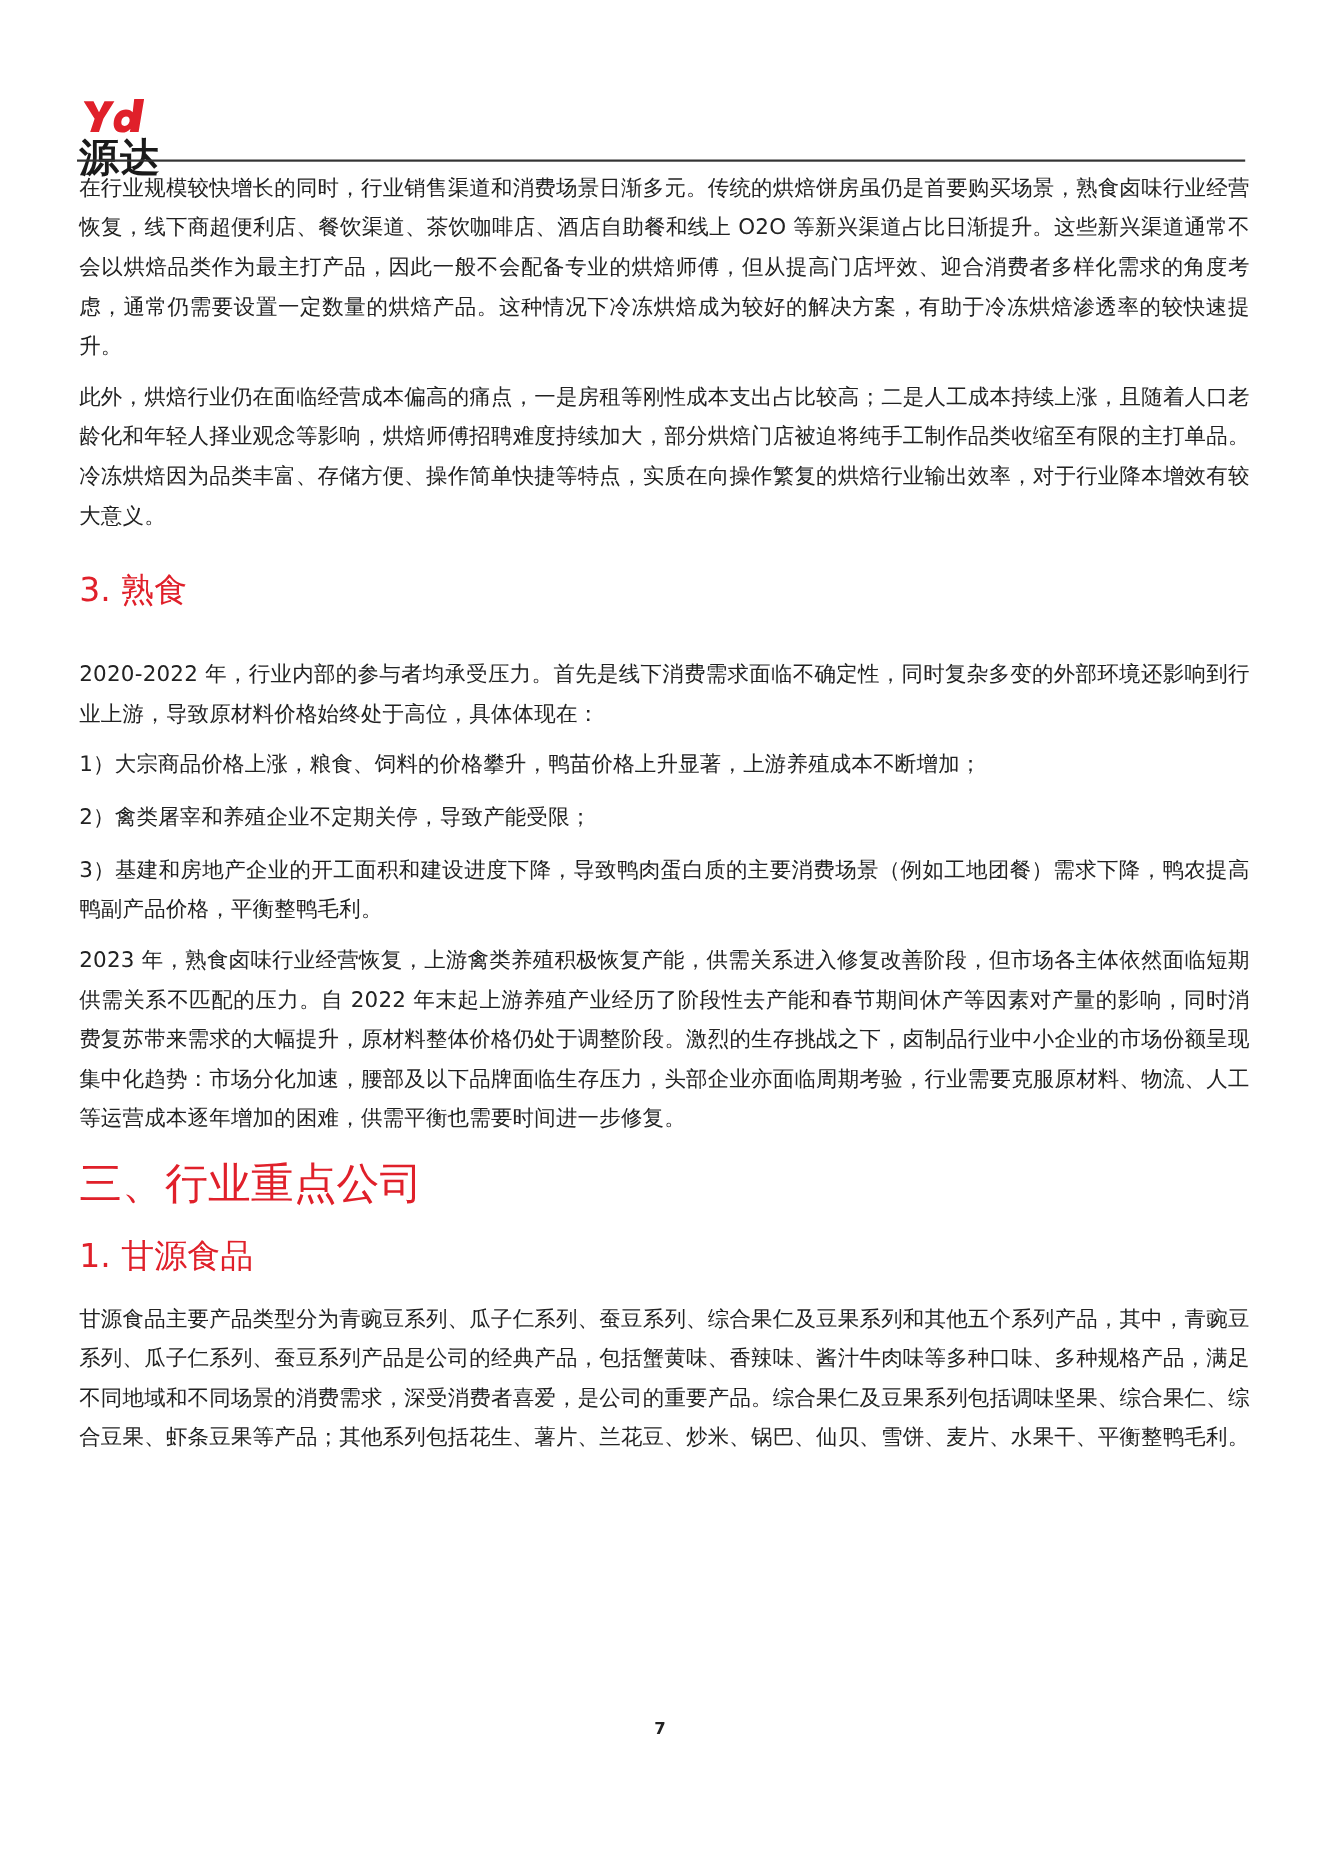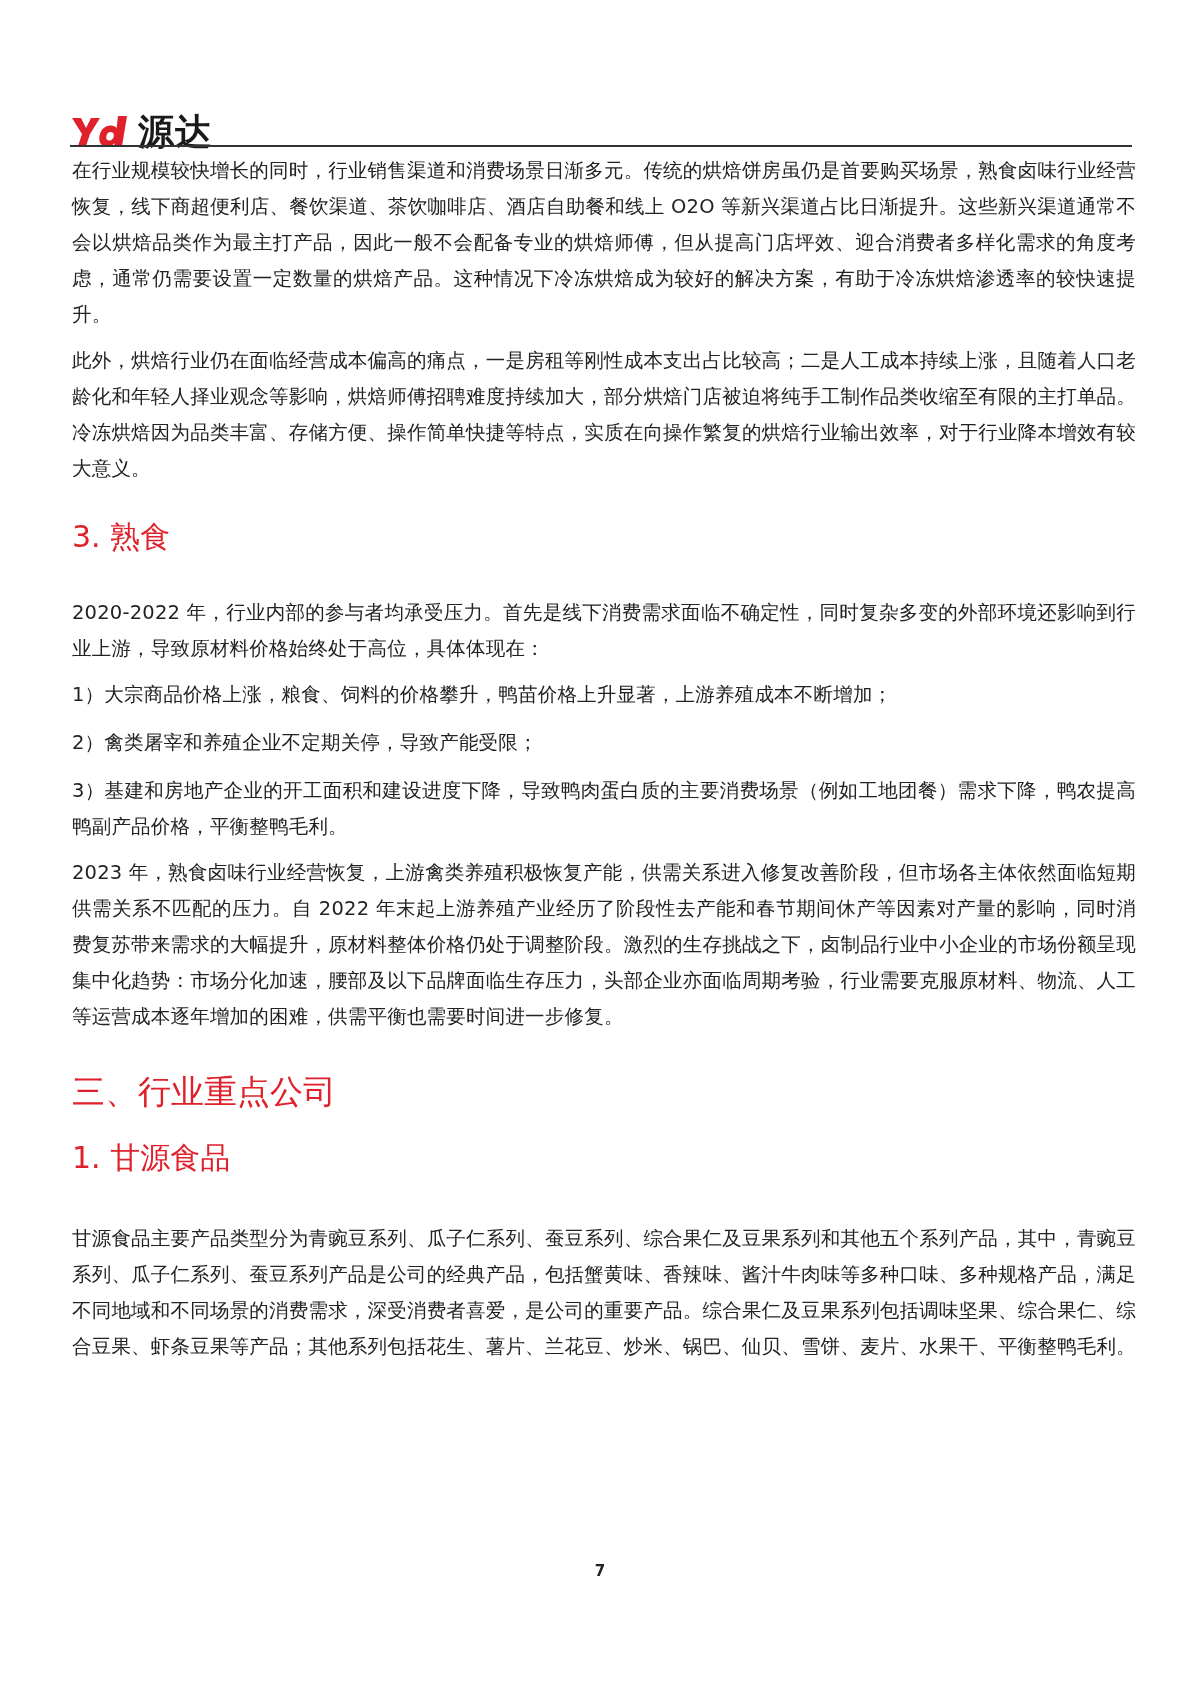--- a/index.html
+++ b/index.html
@@ -19,24 +19,25 @@
       position: absolute;
       left: 0;
       top: 0;
       width: 1200px;
       height: 1698px;
     }
     
     .header {
       position: absolute;
       left: 72px;
-      top: 104px;
+      top: 88px;
       height: 48px;
       display: flex;
-      align-items: flex-end;
+      align-items: center;
+      flex-direction: column;
     }
     .logo-mark {
       display: inline-flex;
       align-items: center;
       height: 40px;
       margin-right: 8px;
     }
     .logo-mark svg { display: block; }
     .logo-text {
       font-family: "DejaVu Sans", sans-serif;
@@ -78,21 +79,21 @@
       letter-spacing: 0.2px;
     }
     .h3 {
       font-size: 30px;
       color: #e0202a;
       line-height: 36px;
       margin: 0;
       font-weight: normal;
     }
     .h2 {
-      font-size: 33px;
+      font-size: 39px;
       color: #e0202a;
       line-height: 44px;
       margin: 0;
       font-weight: normal;
     }
     .page-number {
       position: absolute;
       left: 0;
       width: 1200px;
       top: 1562px;
@@ -125,23 +126,23 @@
     <p class="para" style="margin-bottom:32px;">此外，烘焙行业仍在面临经营成本偏高的痛点，一是房租等刚性成本支出占比较高；二是人工成本持续上涨，且随着人口老龄化和年轻人择业观念等影响，烘焙师傅招聘难度持续加大，部分烘焙门店被迫将纯手工制作品类收缩至有限的主打单品。冷冻烘焙因为品类丰富、存储方便、操作简单快捷等特点，实质在向操作繁复的烘焙行业输出效率，对于行业降本增效有较大意义。</p>
 
     <h3 class="h3" style="margin-bottom:40px;">3. 熟食</h3>
 
     <p class="para">2020-2022 年，行业内部的参与者均承受压力。首先是线下消费需求面临不确定性，同时复杂多变的外部环境还影响到行业上游，导致原材料价格始终处于高位，具体体现在：</p>
 
     <p class="list-item">1）大宗商品价格上涨，粮食、饲料的价格攀升，鸭苗价格上升显著，上游养殖成本不断增加；</p>
     <p class="list-item">2）禽类屠宰和养殖企业不定期关停，导致产能受限；</p>
     <p class="para">3）基建和房地产企业的开工面积和建设进度下降，导致鸭肉蛋白质的主要消费场景（例如工地团餐）需求下降，鸭农提高鸭副产品价格，平衡整鸭毛利。</p>
 
-    <p class="para" style="margin-bottom:35px;">2023 年，熟食卤味行业经营恢复，上游禽类养殖积极恢复产能，供需关系进入修复改善阶段，但市场各主体依然面临短期供需关系不匹配的压力。自 2022 年末起上游养殖产业经历了阶段性去产能和春节期间休产等因素对产量的影响，同时消费复苏带来需求的大幅提升，原材料整体价格仍处于调整阶段。激烈的生存挑战之下，卤制品行业中小企业的市场份额呈现集中化趋势：市场分化加速，腰部及以下品牌面临生存压力，头部企业亦面临周期考验，行业需要克服原材料、物流、人工等运营成本逐年增加的困难，供需平衡也需要时间进一步修复。</p>
+    <p class="para" style="margin-bottom:20px;">2023 年，熟食卤味行业经营恢复，上游禽类养殖积极恢复产能，供需关系进入修复改善阶段，但市场各主体依然面临短期供需关系不匹配的压力。自 2022 年末起上游养殖产业经历了阶段性去产能和春节期间休产等因素对产量的影响，同时消费复苏带来需求的大幅提升，原材料整体价格仍处于调整阶段。激烈的生存挑战之下，卤制品行业中小企业的市场份额呈现集中化趋势：市场分化加速，腰部及以下品牌面临生存压力，头部企业亦面临周期考验，行业需要克服原材料、物流、人工等运营成本逐年增加的困难，供需平衡也需要时间进一步修复。</p>
 
     <h2 class="h2" style="margin-bottom:26px;">三、行业重点公司</h2>
 
-    <h3 class="h3" style="margin-bottom:45px;">1. 甘源食品</h3>
+    <h3 class="h3" style="margin-bottom:20px;">1. 甘源食品</h3>
 
     <p class="para">甘源食品主要产品类型分为青豌豆系列、瓜子仁系列、蚕豆系列、综合果仁及豆果系列和其他五个系列产品，其中，青豌豆系列、瓜子仁系列、蚕豆系列产品是公司的经典产品，包括蟹黄味、香辣味、酱汁牛肉味等多种口味、多种规格产品，满足不同地域和不同场景的消费需求，深受消费者喜爱，是公司的重要产品。综合果仁及豆果系列包括调味坚果、综合果仁、综合豆果、虾条豆果等产品；其他系列包括花生、薯片、兰花豆、炒米、锅巴、仙贝、雪饼、麦片、水果干、平衡整鸭毛利。</p>
   </div>
 
   <div class="page-number">7</div>
 </div>
 
 </body></html>

